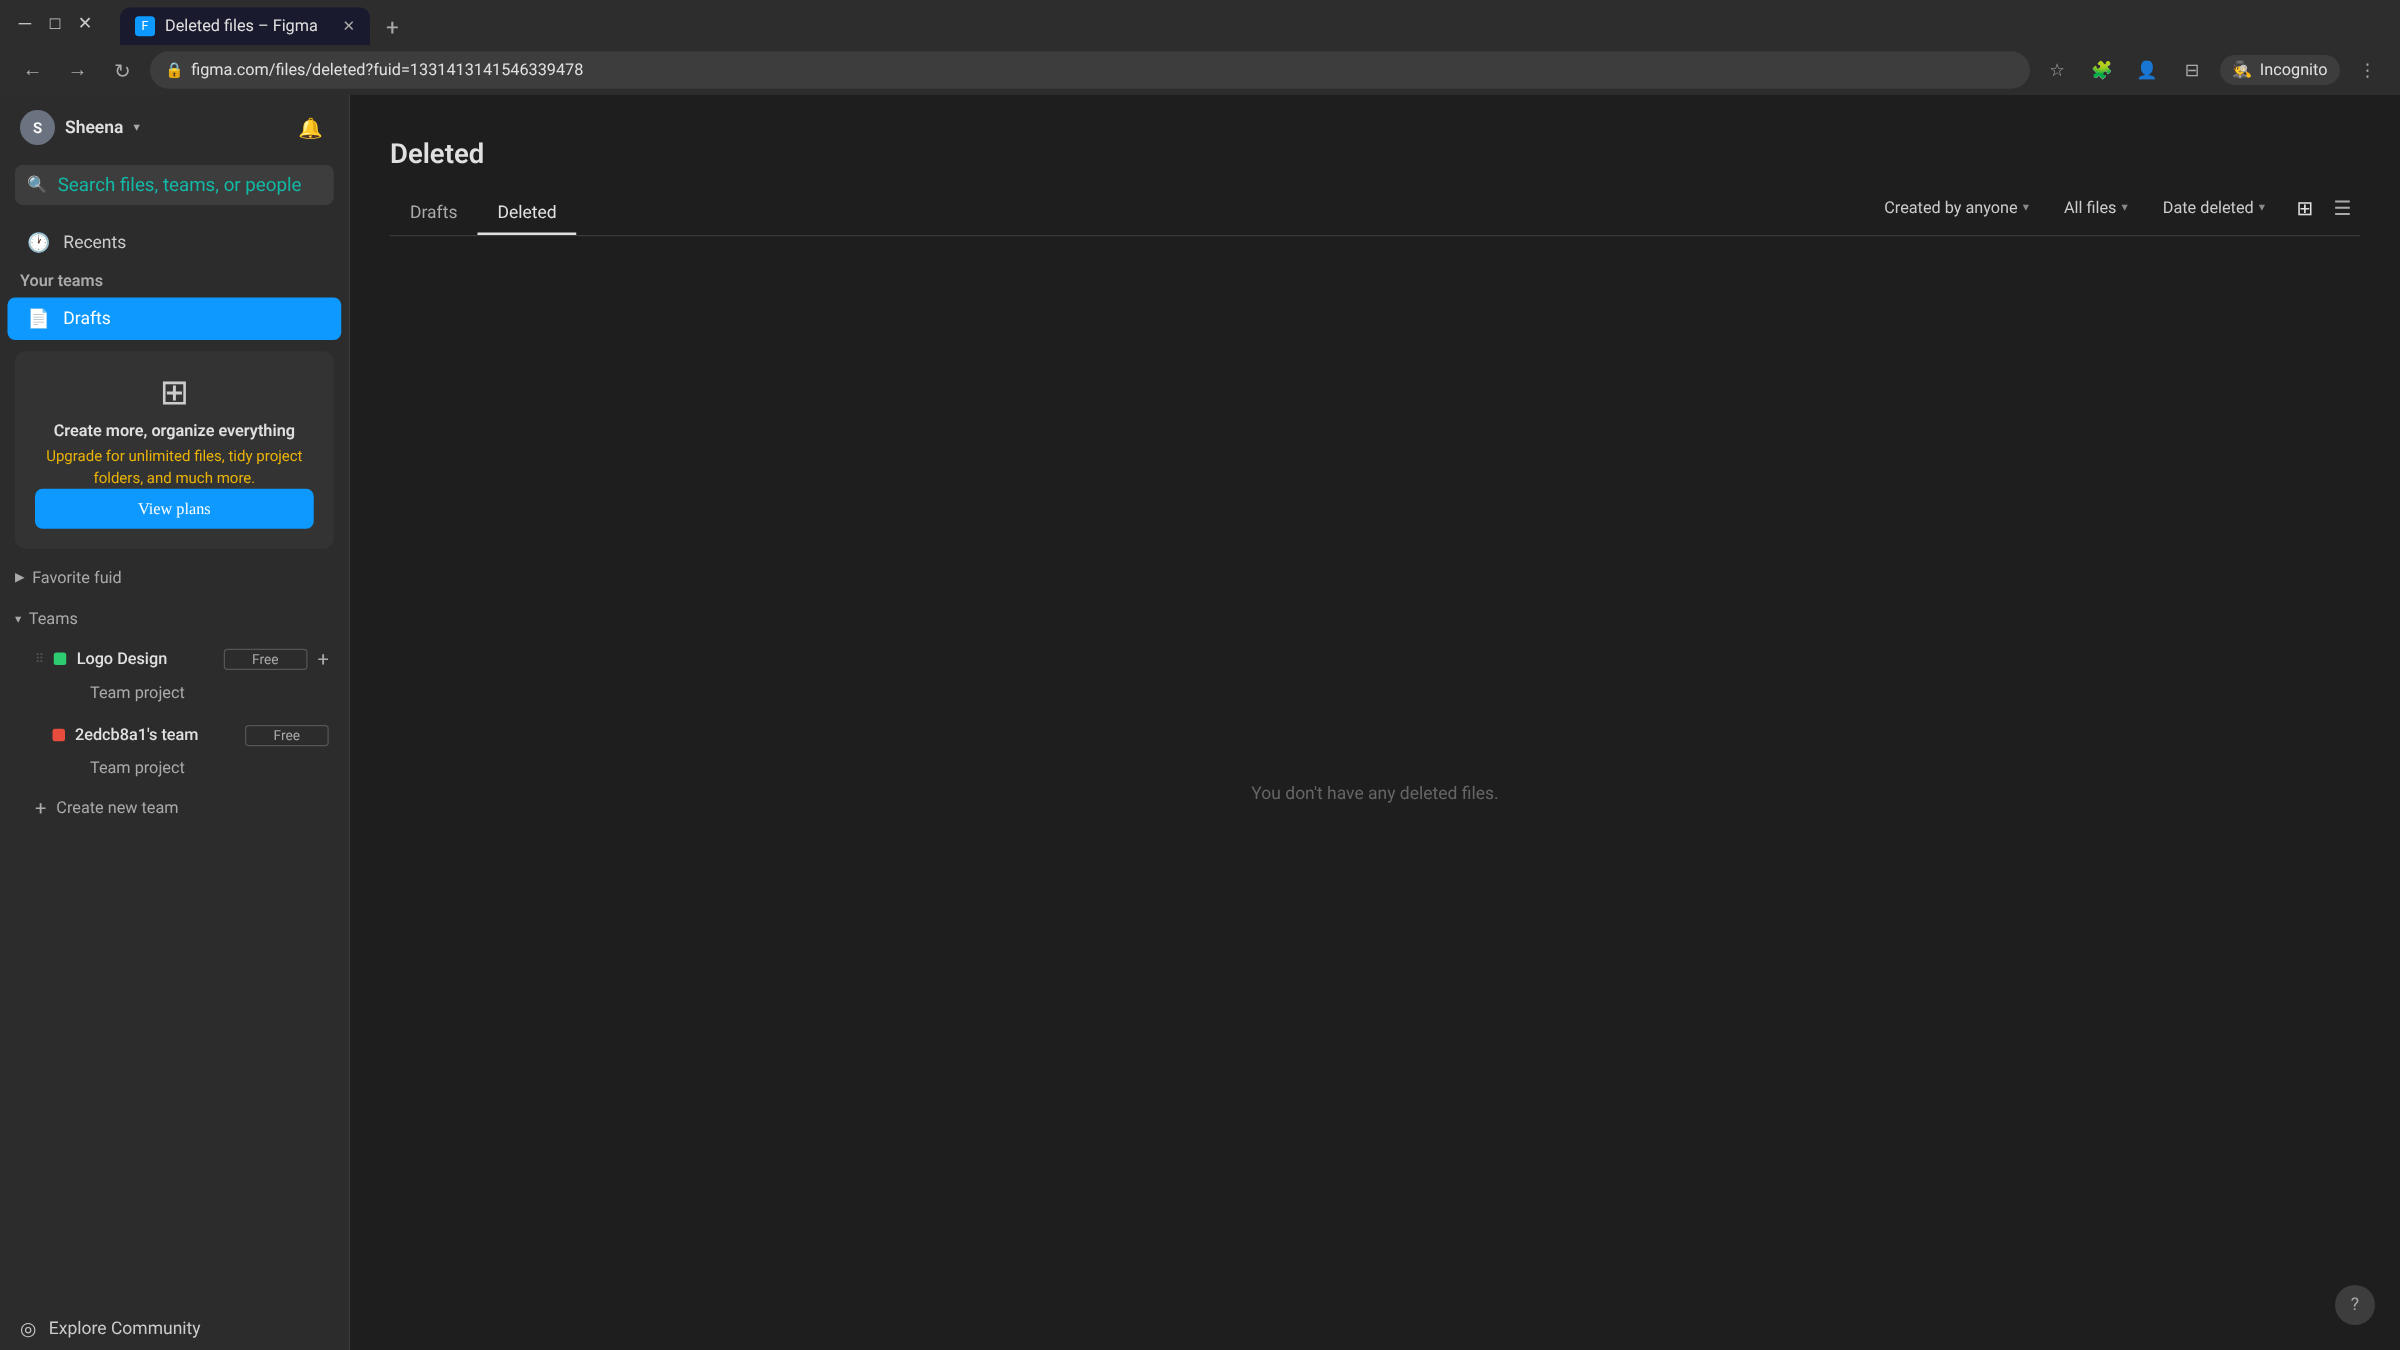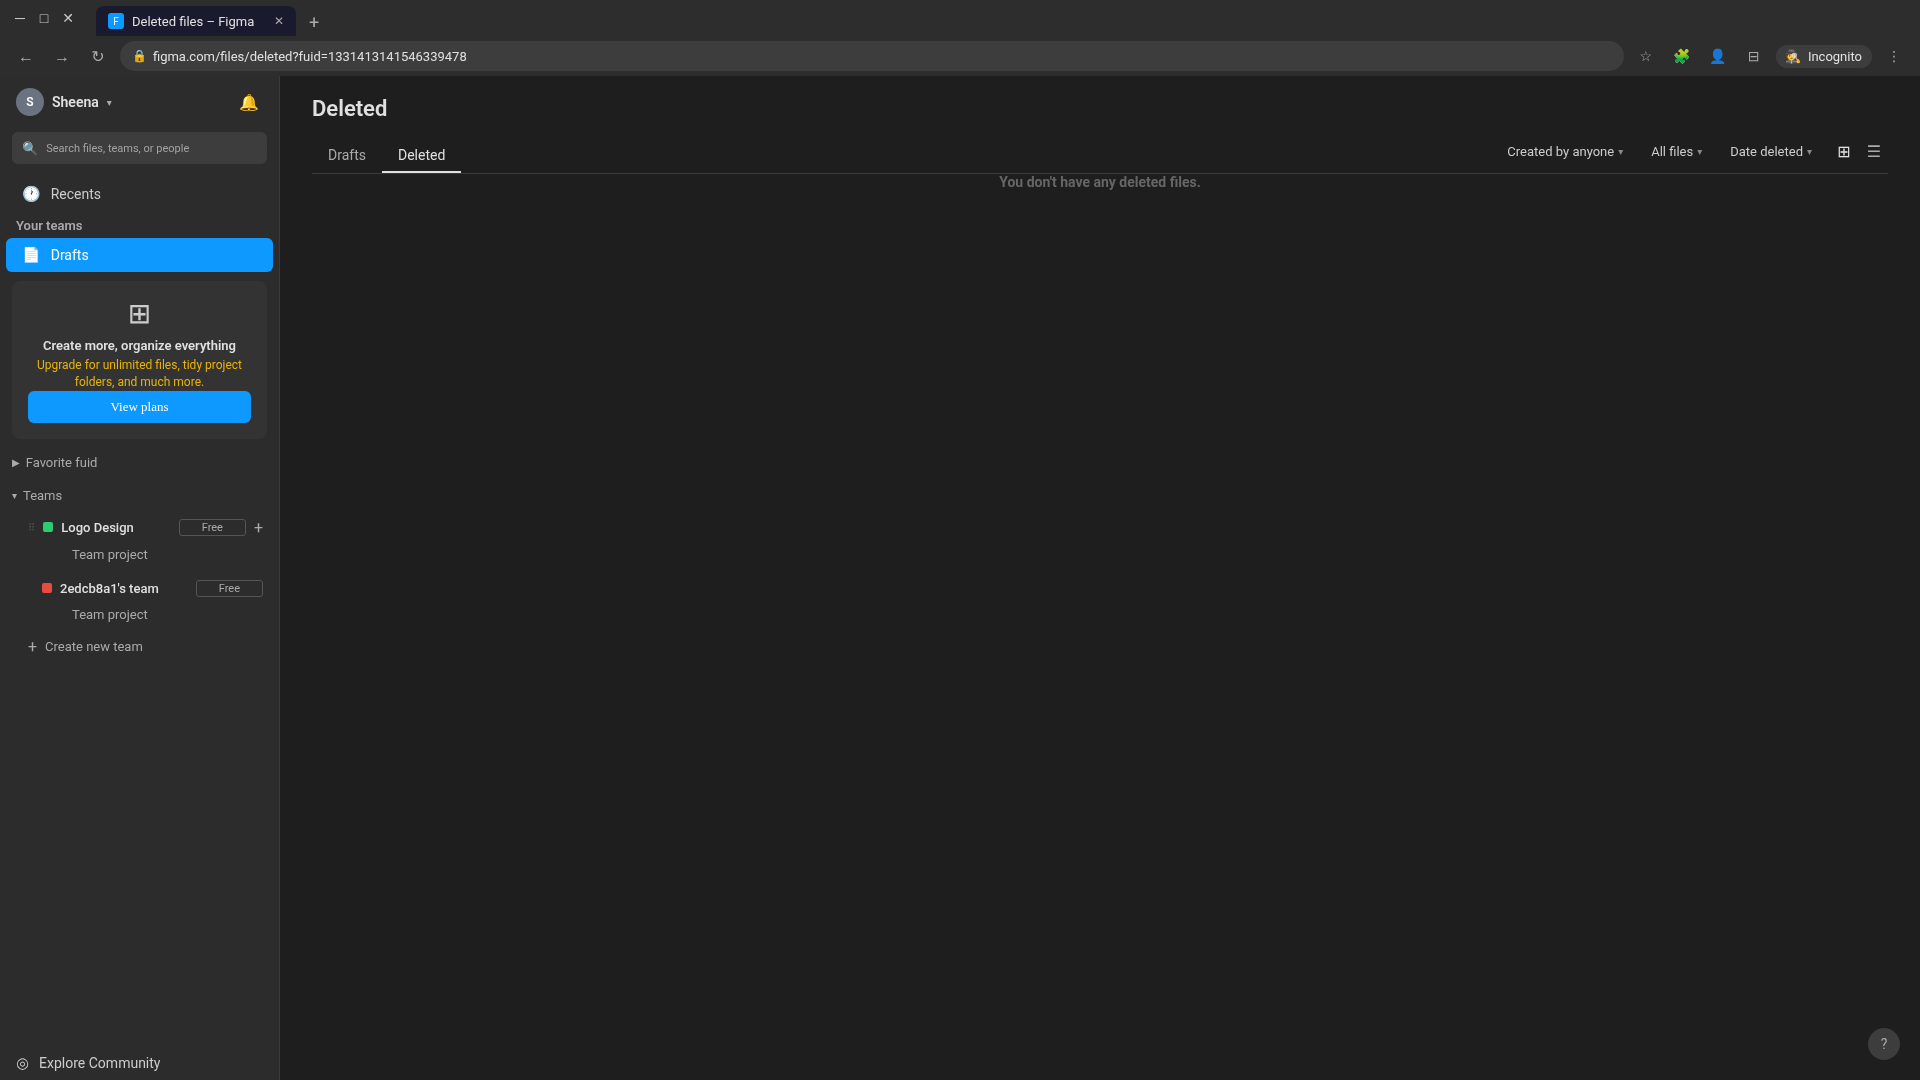--- a/index.html
+++ b/index.html
@@ -161,21 +161,21 @@
       align-items: center;
       margin: 4px 12px 12px;
       background: #3d3d3d;
       border-radius: 6px;
       padding: 0 10px;
       height: 32px;
       gap: 8px;
       cursor: text;
     }
     .search-icon { color: #888; font-size: 13px; }
-    .search-placeholder { font-size: 11px; color: #a3a3a3; }
+    .search-placeholder { font-size: 15px; color: #14b8a6; }
 
     .sidebar-nav-item {
       display: flex;
       align-items: center;
       gap: 10px;
       padding: 8px 16px;
       cursor: pointer;
       font-size: 14px;
       color: #ccc;
       border-radius: 6px;
@@ -313,21 +313,21 @@
 
     
     .main-content {
       flex: 1;
       background: #1e1e1e;
       display: flex;
       flex-direction: column;
       overflow: hidden;
     }
     .main-header {
-      padding: 20px 32px 0;
+      padding: 35px 32px 0;
       flex-shrink: 0;
     }
     .page-title {
       font-size: 22px;
       font-weight: 600;
       color: #e0e0e0;
       margin-bottom: 16px;
     }
     .tabs-row {
       display: flex;
@@ -377,23 +377,22 @@
     .view-btn {
       width: 28px; height: 28px;
       display: flex; align-items: center; justify-content: center;
       cursor: pointer; color: #aaa; font-size: 16px; border-radius: 4px;
     }
     .view-btn.active { color: #e0e0e0; }
 
     .main-body {
       flex: 1;
       display: flex;
-      align-items: flex-start;
+      align-items: center;
       justify-content: center;
-      font-weight: bold;
     }
     .empty-state {
       font-size: 14px;
       color: #666;
     }
 
     
     .help-btn {
       position: fixed;
       bottom: 20px;

